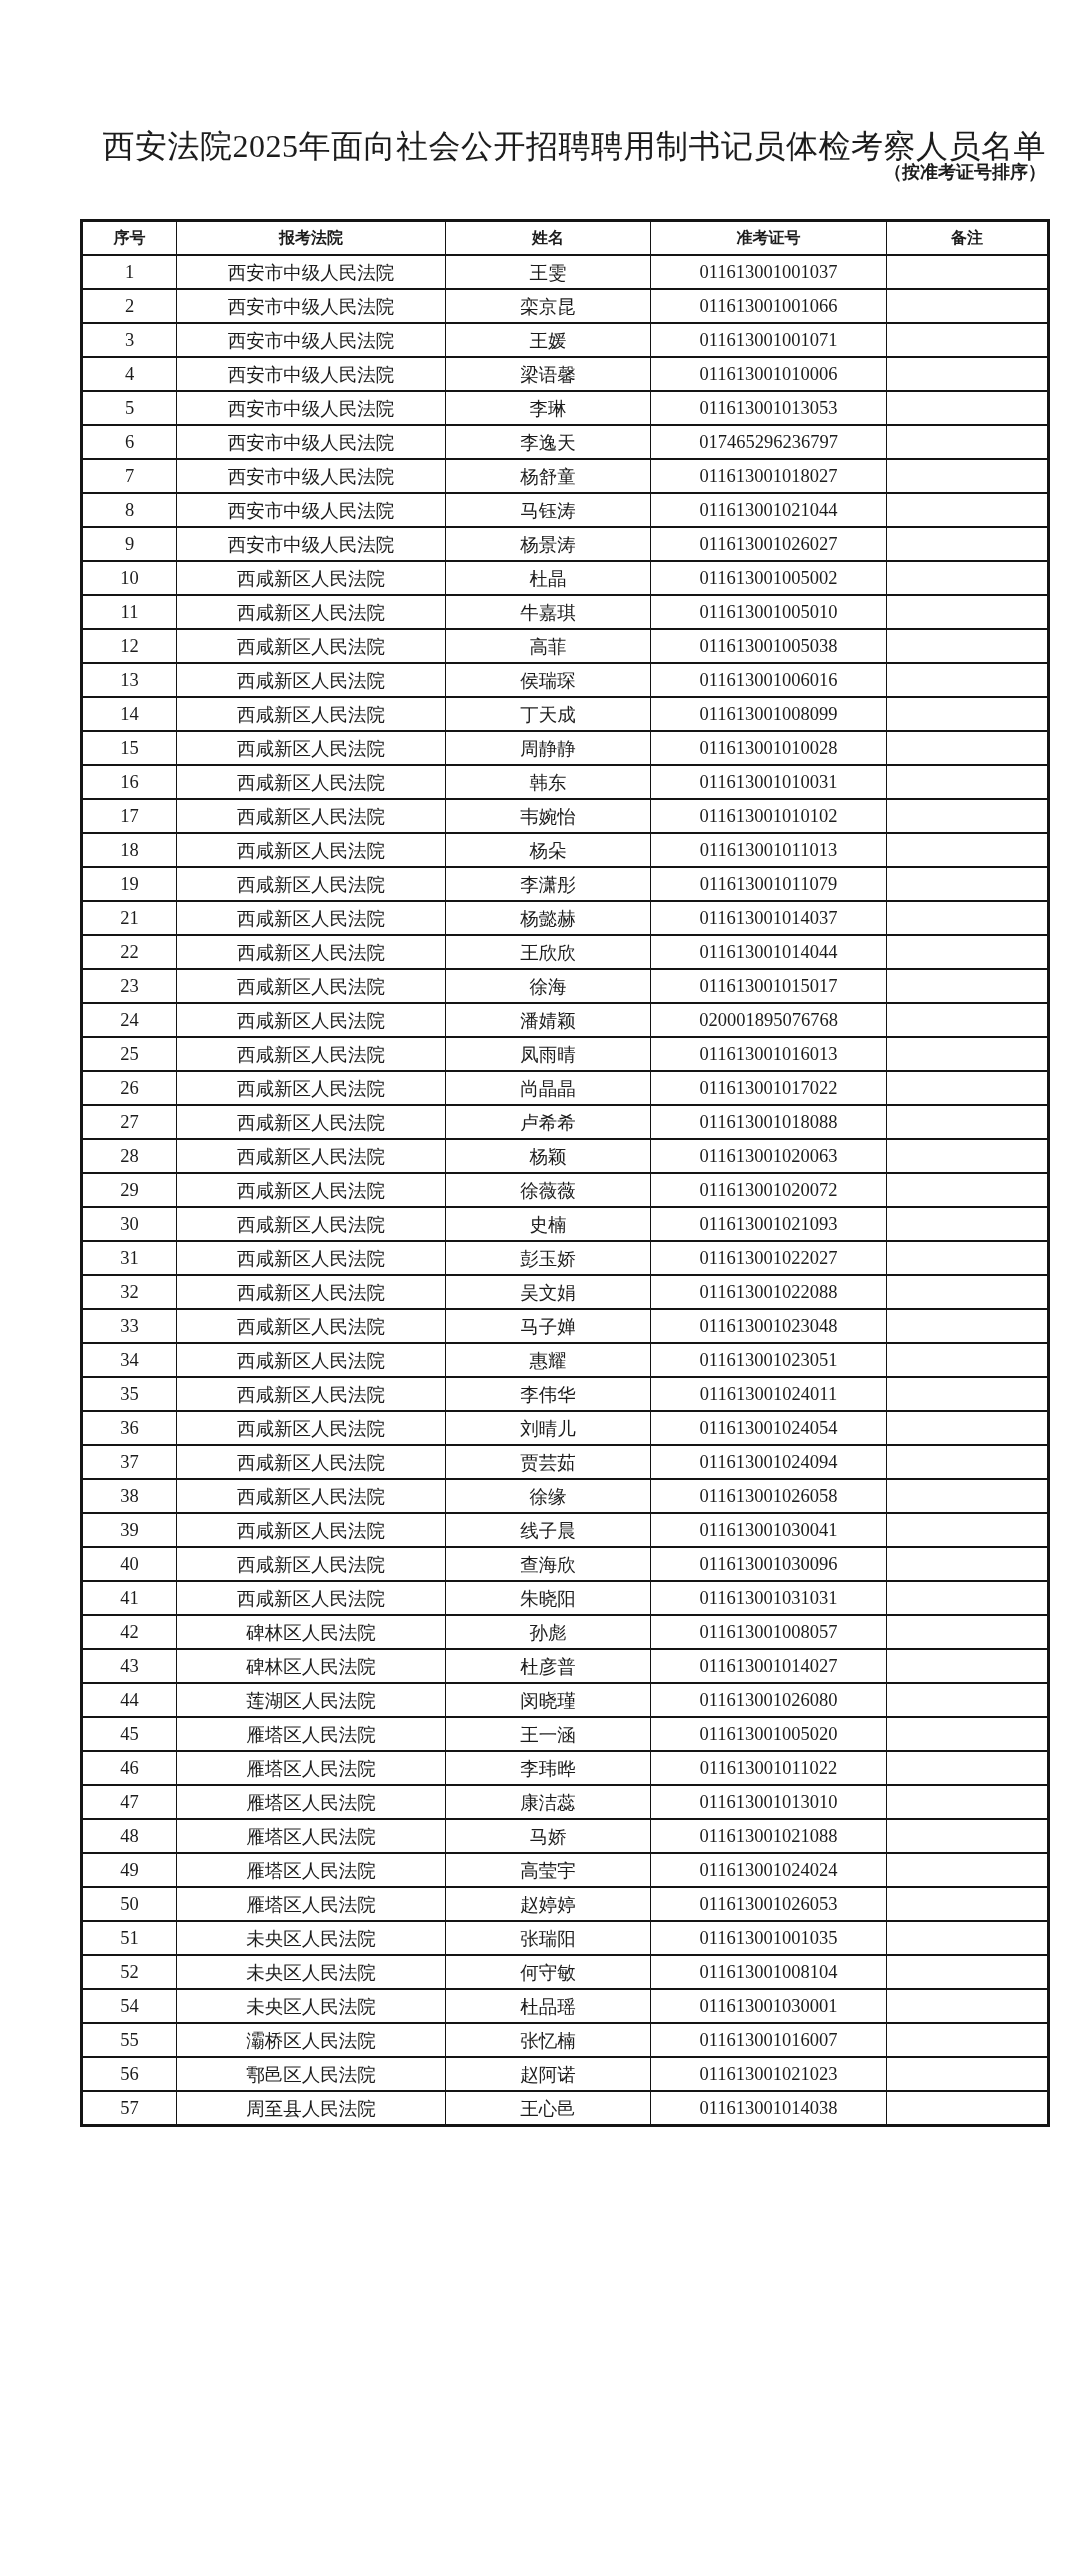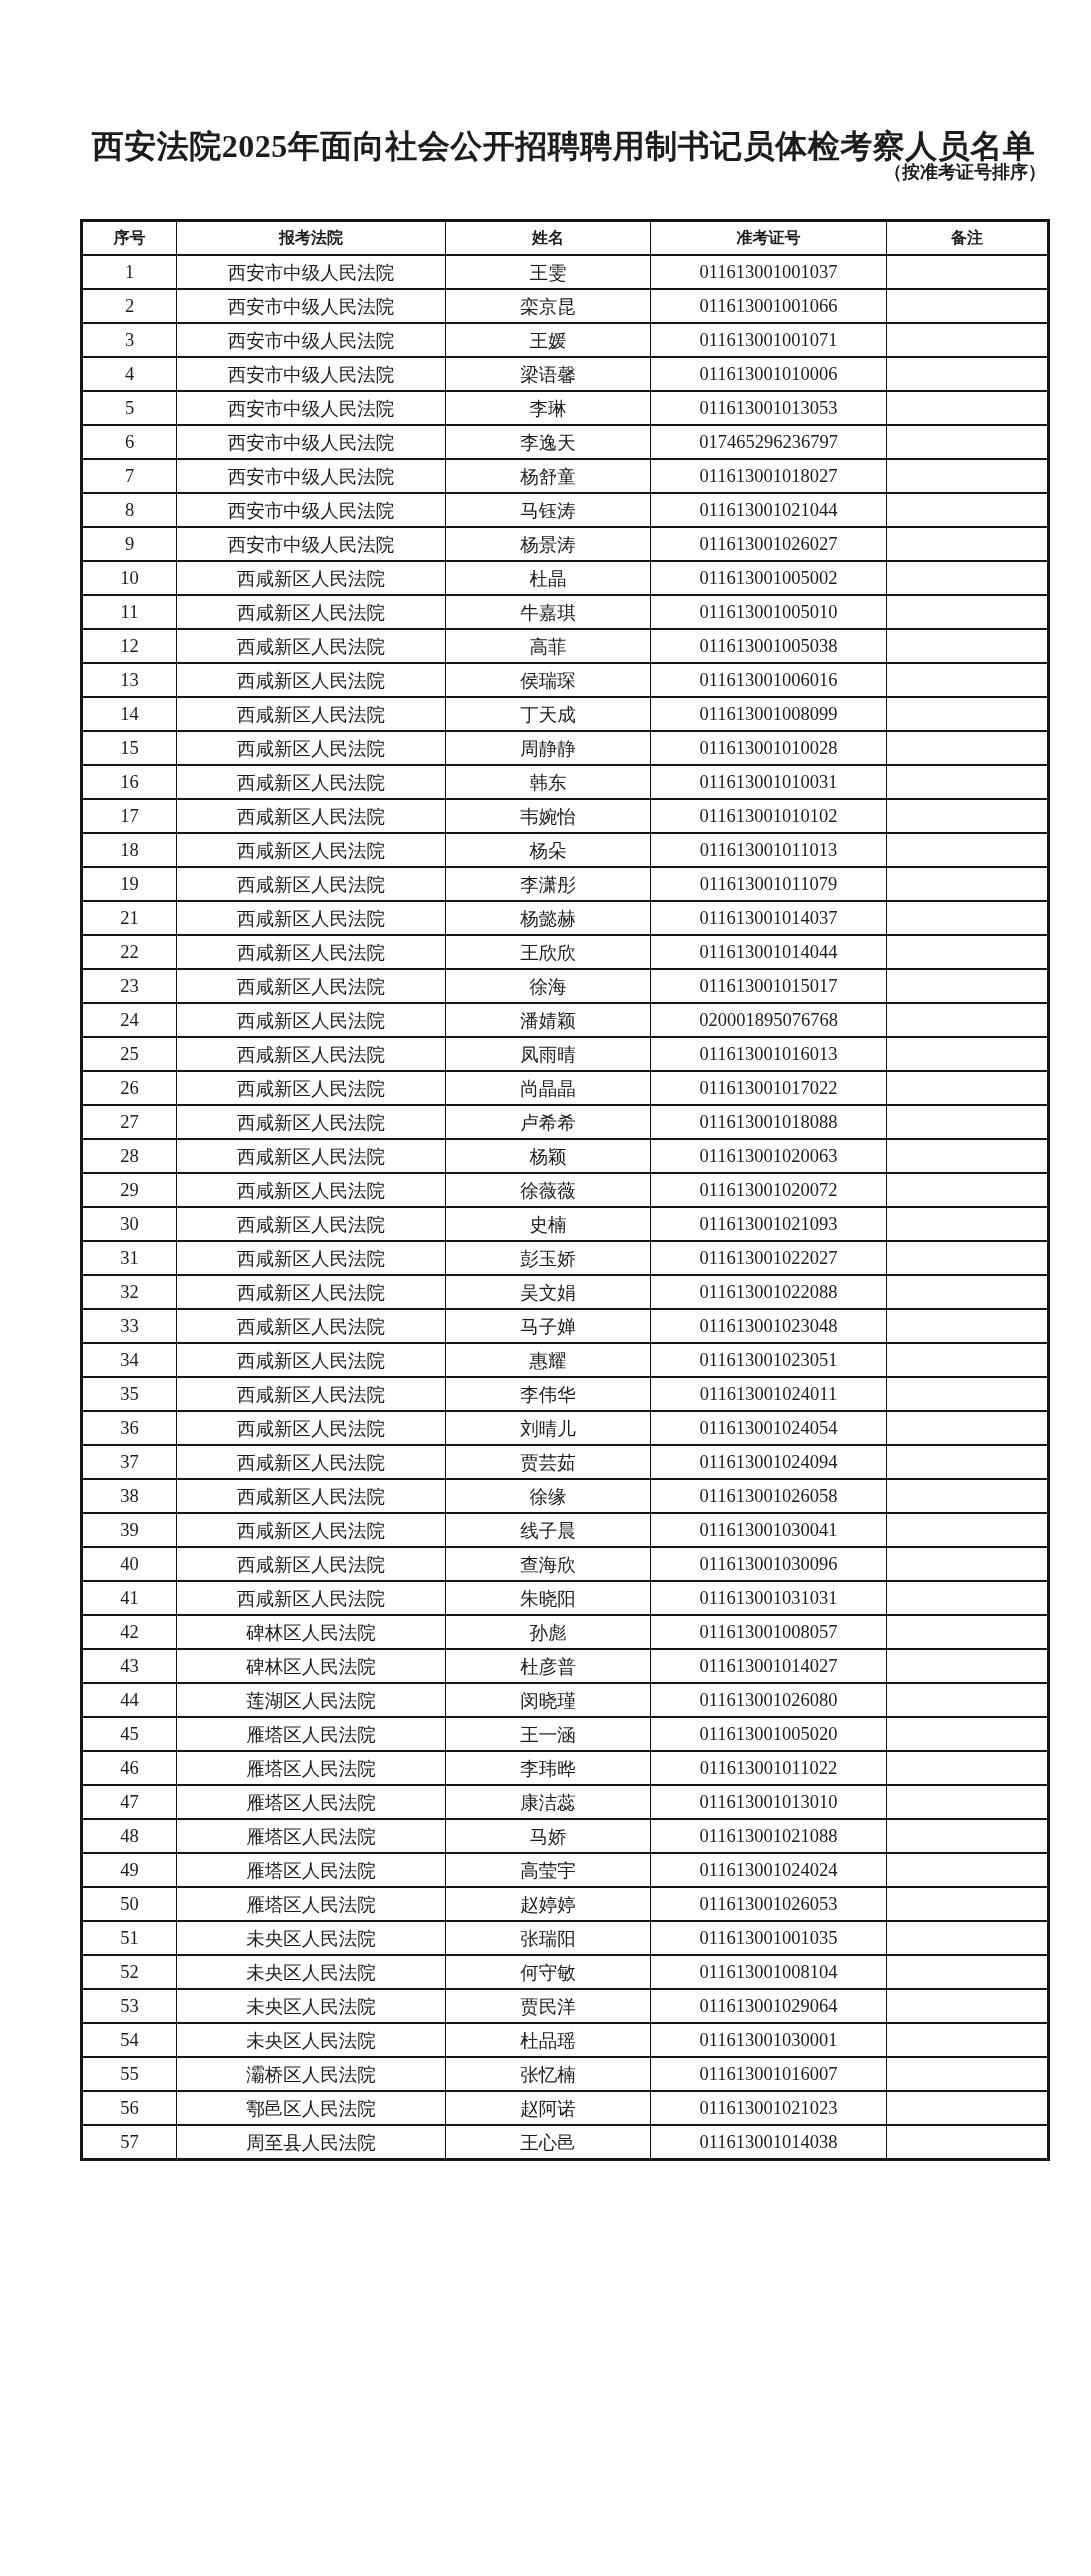--- a/index.html
+++ b/index.html
@@ -14,23 +14,23 @@
     width: 1091px;
     height: 2666px;
     background: #ffffff;
     overflow: hidden;
   }
   .doc-title {
     position: absolute;
     top: 128px;
     left: 81px;
     width: 965px;
-    text-align: center;
+    text-align: right;
     font-size: 32px;
-    font-weight: bold;
+    font-weight: normal;
     letter-spacing: 0.5px;
     line-height: 1.15;
     white-space: nowrap;
   }
   .doc-subtitle {
     position: absolute;
     top: 163px;
     left: 81px;
     width: 965px;
     text-align: right;
@@ -459,27 +459,20 @@
           <td class="c-note"></td>
         </tr>
         <tr>
           <td class="c-no">52</td>
           <td class="c-court">未央区人民法院</td>
           <td class="c-name">何守敏</td>
           <td class="c-ticket">011613001008104</td>
           <td class="c-note"></td>
         </tr>
         <tr>
-          <td class="c-no">53</td>
-          <td class="c-court">未央区人民法院</td>
-          <td class="c-name">贾民洋</td>
-          <td class="c-ticket">011613001029064</td>
-          <td class="c-note"></td>
-        </tr>
-        <tr>
           <td class="c-no">54</td>
           <td class="c-court">未央区人民法院</td>
           <td class="c-name">杜品瑶</td>
           <td class="c-ticket">011613001030001</td>
           <td class="c-note"></td>
         </tr>
         <tr>
           <td class="c-no">55</td>
           <td class="c-court">灞桥区人民法院</td>
           <td class="c-name">张忆楠</td>

